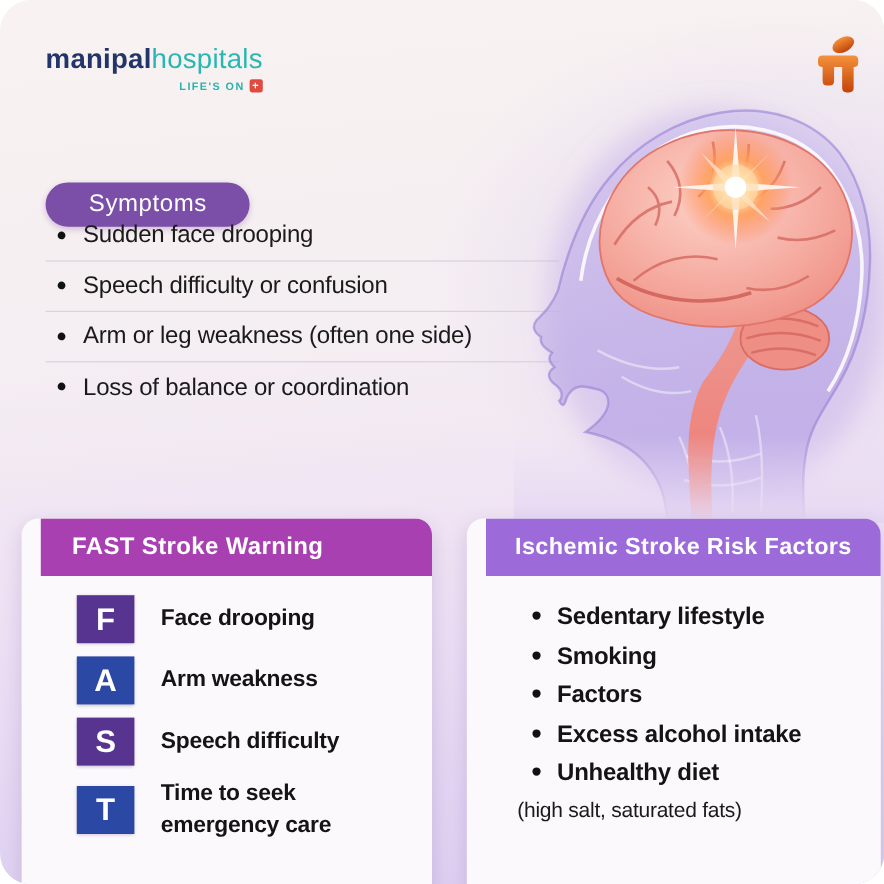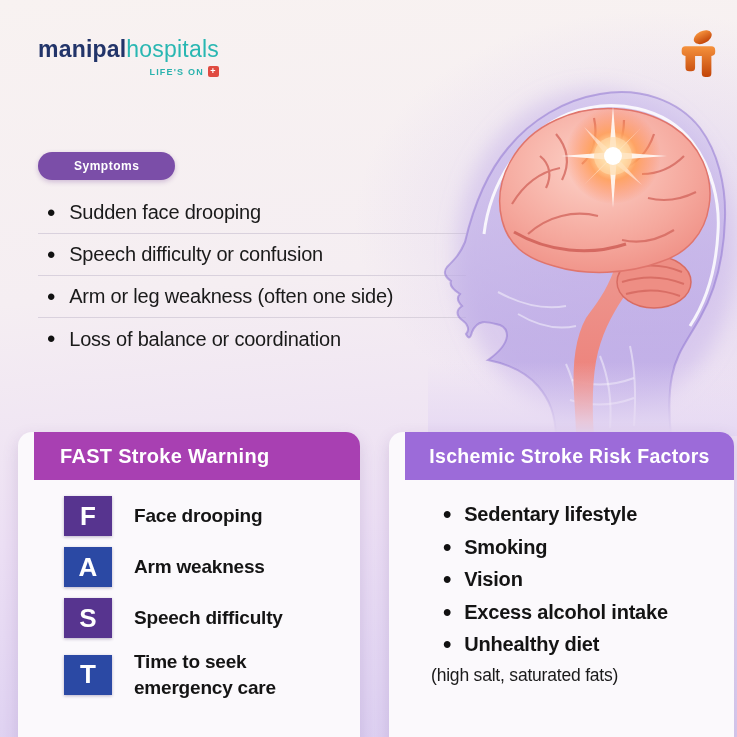--- a/index.html
+++ b/index.html
@@ -8,20 +8,21 @@
     font-family: "Liberation Sans", sans-serif;
     overflow: hidden;
   }
   .poster {
     position: relative;
     width: 737px; height: 737px;
     background:
       radial-gradient(420px 300px at 88% 30%, rgba(196,176,236,.40), rgba(196,176,236,0) 70%),
       linear-gradient(175deg, #f8f2f1 0%, #f5eef2 38%, #ecdff4 68%, #dbcef1 100%);
     overflow: hidden;
+    border-radius: 26px;
   }
 
   
   .brand { position: absolute; left: 38px; top: 36px; }
   .brand-line { font-size: 23px; letter-spacing: .2px; }
   .brand-manipal { color: #223469; font-weight: 700; }
   .brand-hospitals { color: #29b7b2; font-weight: 500; }
   .brand-tagline {
     display: flex; justify-content: flex-end; align-items: center; gap: 4px;
     margin-top: 3px; font-size: 9px; font-weight: 700; letter-spacing: 1.2px;
@@ -37,26 +38,26 @@
   
   .page-title {
     position: absolute; left: 38px; top: 86px;
     font-size: 41px; font-weight: 800; color: #5a1e82; letter-spacing: .3px;
     white-space: nowrap;
   }
   .symptoms-badge {
     position: absolute; left: 38px; top: 152px;
     background: #7b4ea8; color: #ffffff;
     border-radius: 19px; padding: 7px 36px;
-    font-size: 12px; font-weight: 700; letter-spacing: .5px;
+    font-size: 20px; font-weight: 400; letter-spacing: .5px;
     box-shadow: 0 2px 5px rgba(90,30,130,.25);
   }
 
   
-  .symptoms-list { position: absolute; left: 38px; top: 192px; width: 428px; list-style: none; }
+  .symptoms-list { position: absolute; left: 38px; top: 176px; width: 428px; list-style: none; }
   .symptom-item {
     display: flex; align-items: center; min-height: 42px;
     border-bottom: 1px solid #d9d1dd;
     font-size: 20px; font-weight: 500; color: #1a1a1a; letter-spacing: -0.2px;
     white-space: nowrap;
   }
   .symptom-item:last-child { border-bottom: none; }
   .symptom-item::before {
     content: "•"; font-size: 24px; color: #111; margin: 0 14px 0 9px; line-height: 1;
   }
@@ -279,21 +280,21 @@
       </div>
     </div>
   </section>
 
   <section class="card card-risk">
     <div class="card-header">Ischemic Stroke Risk Factors</div>
     <div class="risk-body">
       <ul class="risk-list">
         <li class="risk-item">Sedentary lifestyle</li>
         <li class="risk-item">Smoking</li>
-        <li class="risk-item">Vision</li>
+        <li class="risk-item">Factors</li>
         <li class="risk-item">Excess alcohol intake</li>
         <li class="risk-item">Unhealthy diet</li>
       </ul>
       <div class="risk-note">(high salt, saturated fats)</div>
     </div>
   </section>
 
 </div>
 
 </body></html>

